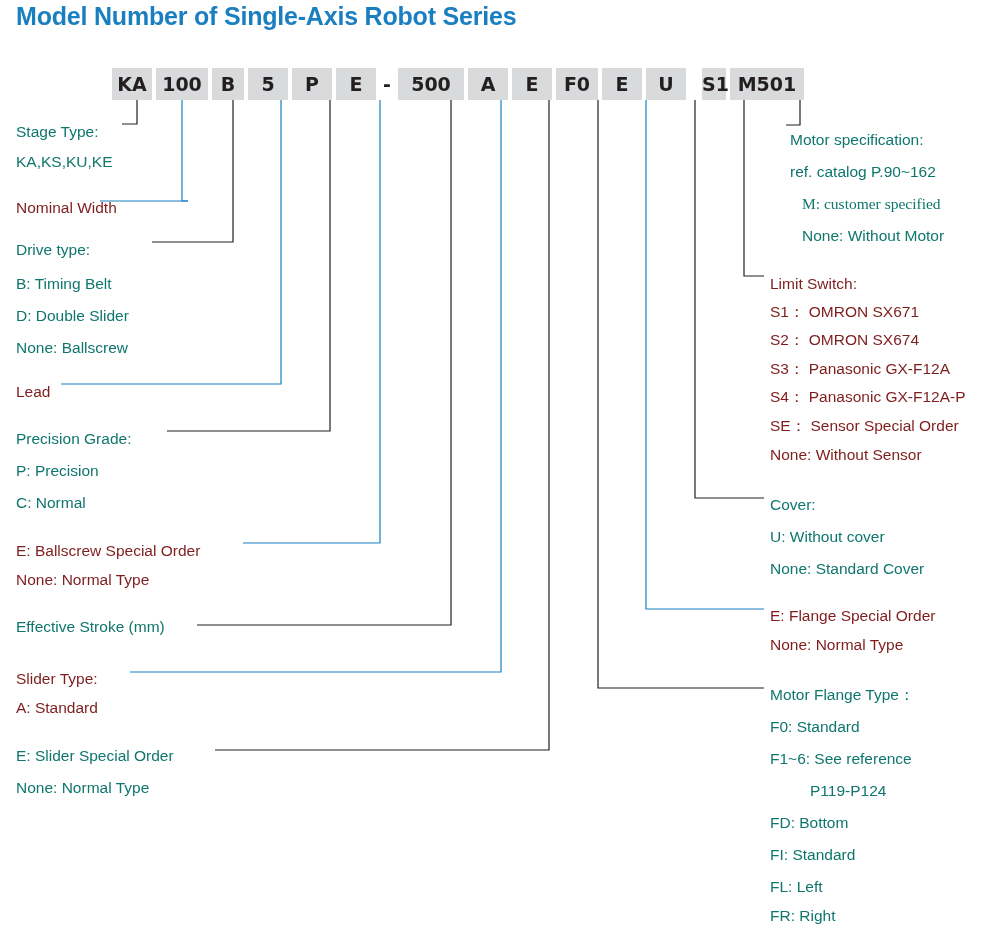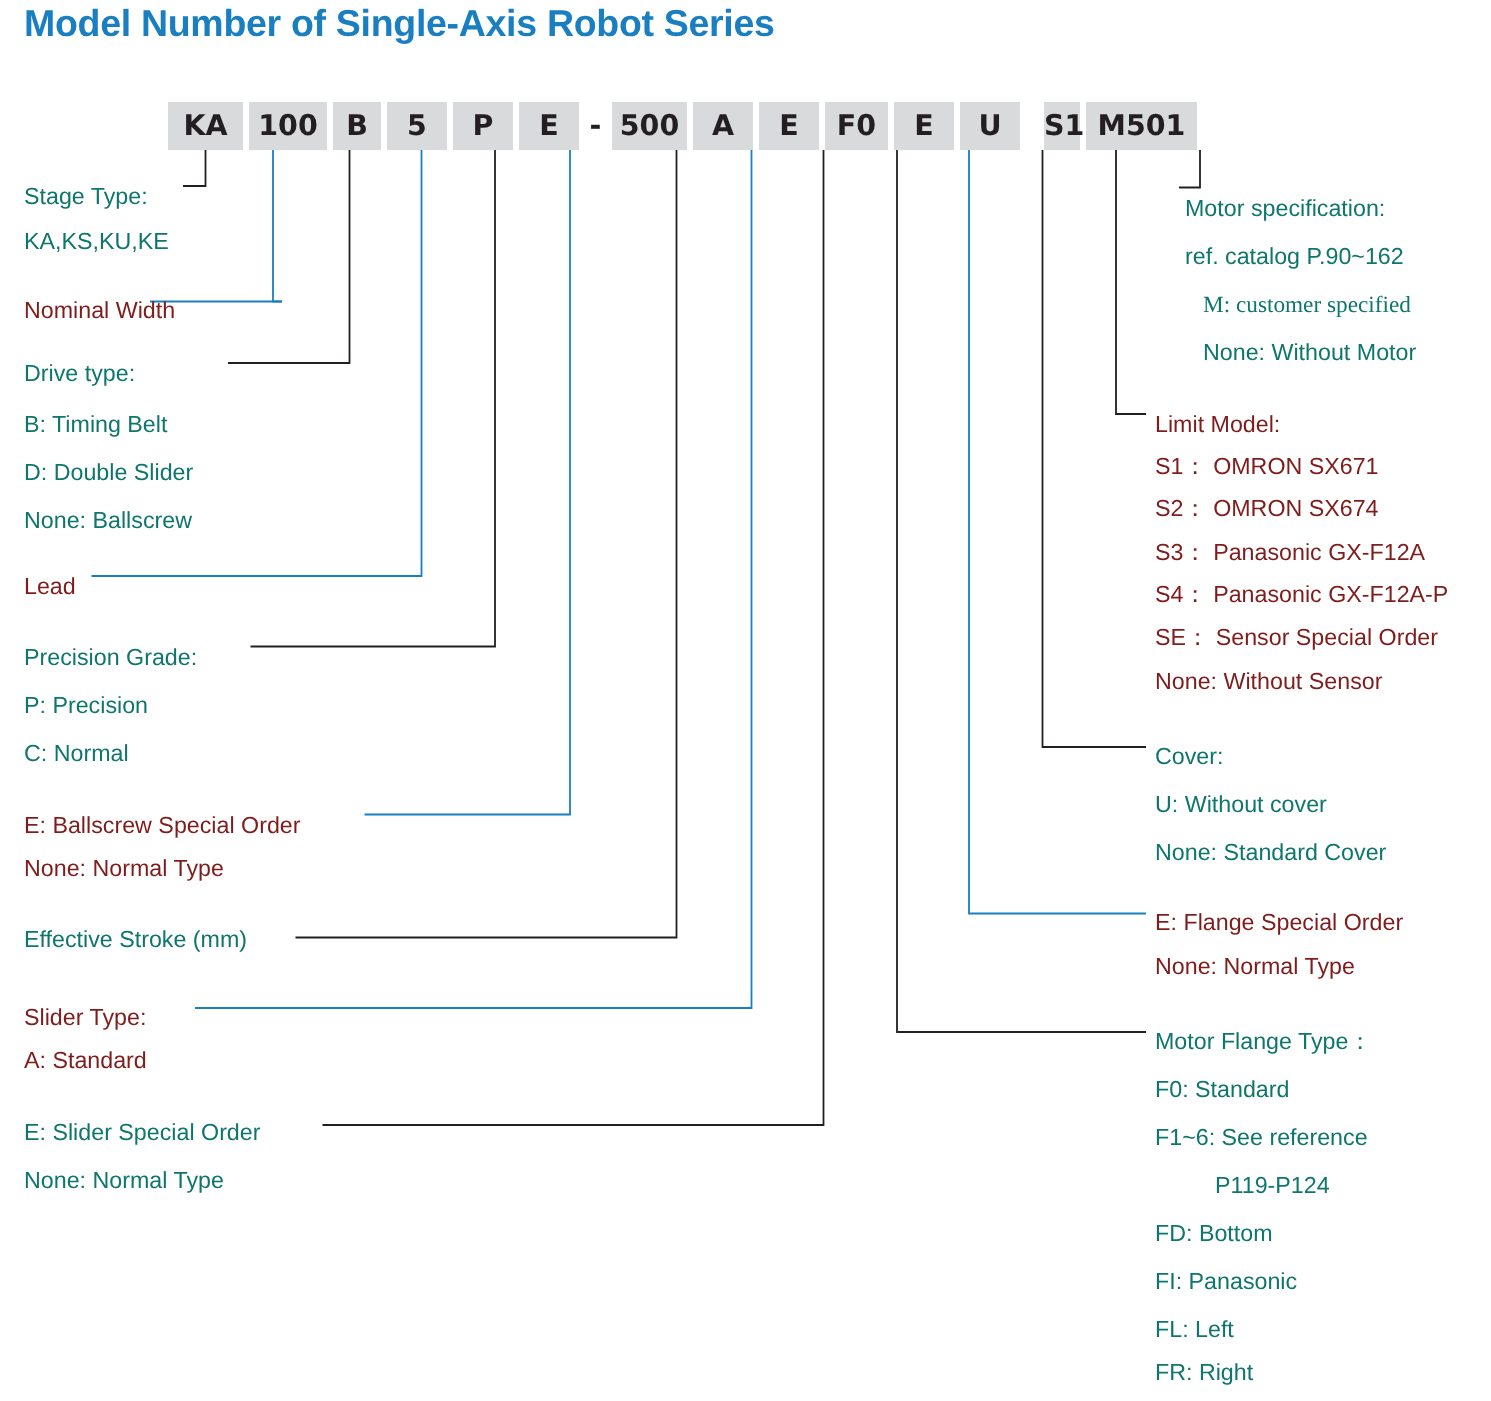--- a/index.html
+++ b/index.html
@@ -66,28 +66,28 @@
   svg.leaders .blueline{
     stroke:#1a7fc1;
   }
 </style>
 </head>
 <body>
 
 <div class="title">Model Number of Single-Axis Robot Series</div>
 
 <div class="code-row">
-  <div class="seg box" style="width:50px">KA</div>
+  <div class="seg box" style="width:40px">KA</div>
   <div class="seg box" style="width:52px;margin-left:4px">100</div>
   <div class="seg box" style="width:32px;margin-left:4px">B</div>
   <div class="seg box" style="width:40px;margin-left:4px">5</div>
   <div class="seg box" style="width:40px;margin-left:4px">P</div>
   <div class="seg box" style="width:40px;margin-left:4px">E</div>
   <div class="seg plain" style="width:18px;margin-left:2px">-</div>
-  <div class="seg box" style="width:50px;margin-left:2px">500</div>
+  <div class="seg box" style="width:66px;margin-left:2px">500</div>
   <div class="seg box" style="width:40px;margin-left:4px">A</div>
   <div class="seg box" style="width:40px;margin-left:4px">E</div>
   <div class="seg box" style="width:42px;margin-left:4px">F0</div>
   <div class="seg box" style="width:40px;margin-left:4px">E</div>
   <div class="seg box" style="width:40px;margin-left:4px">U</div>
   <div class="seg box" style="width:24px;margin-left:16px">S1</div>
   <div class="seg box" style="width:74px;margin-left:4px">M501</div>
 </div>
 
 <svg class="leaders" viewBox="0 0 994 934">
@@ -147,35 +147,35 @@
 <div class="lbl blue" style="left:16px; top:698px;">A: Standard</div>
 
 <div class="lbl" style="left:16px; top:746px;">E: Slider Special Order</div>
 <div class="lbl" style="left:16px; top:778px;">None: Normal Type</div>
 
 <div class="lbl" style="left:790px; top:130px;">Motor specification:</div>
 <div class="lbl" style="left:790px; top:162px;">ref. catalog P.90~162</div>
 <div class="lbl" style="left:802px; top:194px;font-family:Liberation Serif, serif;">M: customer specified</div>
 <div class="lbl" style="left:802px; top:226px;">None: Without Motor</div>
 
-<div class="lbl blue" style="left:770px; top:274px;">Limit Model:</div>
+<div class="lbl blue" style="left:770px; top:274px;">Limit Switch:</div>
 <div class="lbl blue" style="left:770px; top:302px;">S1： OMRON SX671</div>
 <div class="lbl blue" style="left:770px; top:330px;">S2： OMRON SX674</div>
 <div class="lbl blue" style="left:770px; top:359px;">S3： Panasonic GX-F12A</div>
 <div class="lbl blue" style="left:770px; top:387px;">S4： Panasonic GX-F12A-P</div>
 <div class="lbl blue" style="left:770px; top:416px;">SE： Sensor Special Order</div>
 <div class="lbl blue" style="left:770px; top:445px;">None: Without Sensor</div>
 
 <div class="lbl" style="left:770px; top:495px;">Cover:</div>
 <div class="lbl" style="left:770px; top:527px;">U: Without cover</div>
 <div class="lbl" style="left:770px; top:559px;">None: Standard Cover</div>
 
 <div class="lbl blue" style="left:770px; top:606px;">E: Flange Special Order</div>
 <div class="lbl blue" style="left:770px; top:635px;">None: Normal Type</div>
 
 <div class="lbl" style="left:770px; top:685px;">Motor Flange Type：</div>
 <div class="lbl" style="left:770px; top:717px;">F0: Standard</div>
 <div class="lbl" style="left:770px; top:749px;">F1~6: See reference</div>
 <div class="lbl" style="left:810px; top:781px;">P119-P124</div>
 <div class="lbl" style="left:770px; top:813px;">FD: Bottom</div>
-<div class="lbl" style="left:770px; top:845px;">FI: Panasonic</div>
+<div class="lbl" style="left:770px; top:845px;">FI: Standard</div>
 <div class="lbl" style="left:770px; top:877px;">FL: Left</div>
 <div class="lbl" style="left:770px; top:906px;">FR: Right</div>
 
 </body></html>

